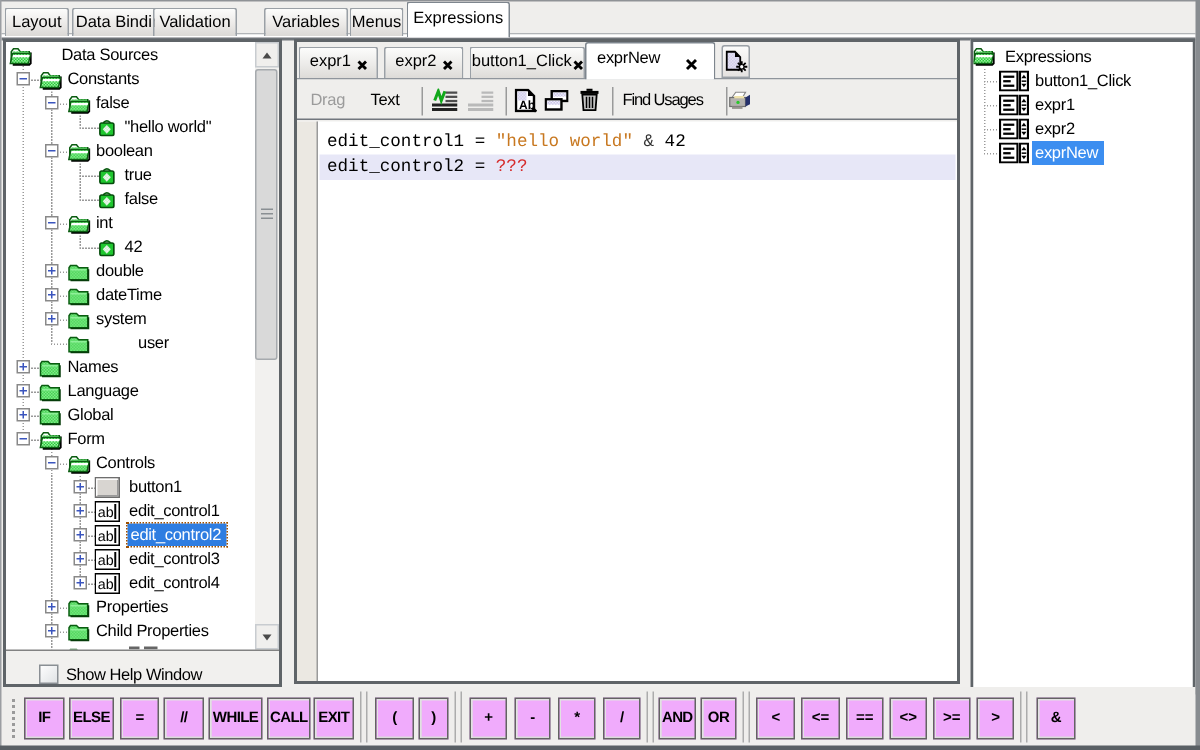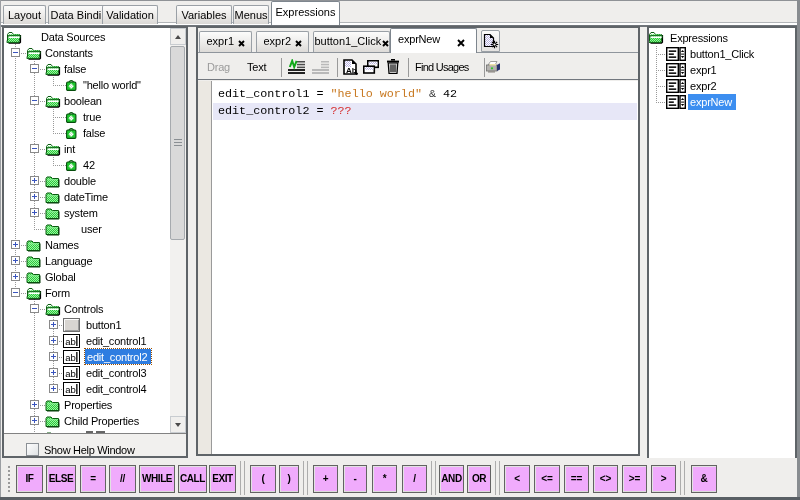--- a/index.html
+++ b/index.html
@@ -169,21 +169,21 @@
       <path d="M2 4.8 H12.5" stroke="#8ef098"></path>
       <path d="M14 4.5 V12 H2" fill="none" stroke="#063d0a"></path>
     </svg>
 <div class="txt" style="left:60px;top:179px;">system</div>
 <div class="hdot" style="left:30px;top:201px;width:13px;"></div>
 <svg class="abs" style="left:41px;top:195px;" width="15" height="13" viewBox="0 0 15 13">
       <path d="M1 3.5 L2 2 H6 L7.5 3.5 H13.5 V11.5 H1 Z" fill="url(#chk)" stroke="#0a5c10"></path>
       <path d="M2 4.8 H12.5" stroke="#8ef098"></path>
       <path d="M14 4.5 V12 H2" fill="none" stroke="#063d0a"></path>
     </svg>
-<div class="txt" style="left:66px;top:195px;padding-left:11px;">user</div>
+<div class="txt" style="left:77px;top:195px;padding-left:11px;">user</div>
 <div class="hdot" style="left:11px;top:217px;width:13px;"></div>
 <div class="expbox" style="left:7px;top:212px;">
       <i class="h"></i>
       <i class="v"></i>
     </div>
 <svg class="abs" style="left:22px;top:211px;" width="15" height="13" viewBox="0 0 15 13">
       <path d="M1 3.5 L2 2 H6 L7.5 3.5 H13.5 V11.5 H1 Z" fill="url(#chk)" stroke="#0a5c10"></path>
       <path d="M2 4.8 H12.5" stroke="#8ef098"></path>
       <path d="M14 4.5 V12 H2" fill="none" stroke="#063d0a"></path>
     </svg>

